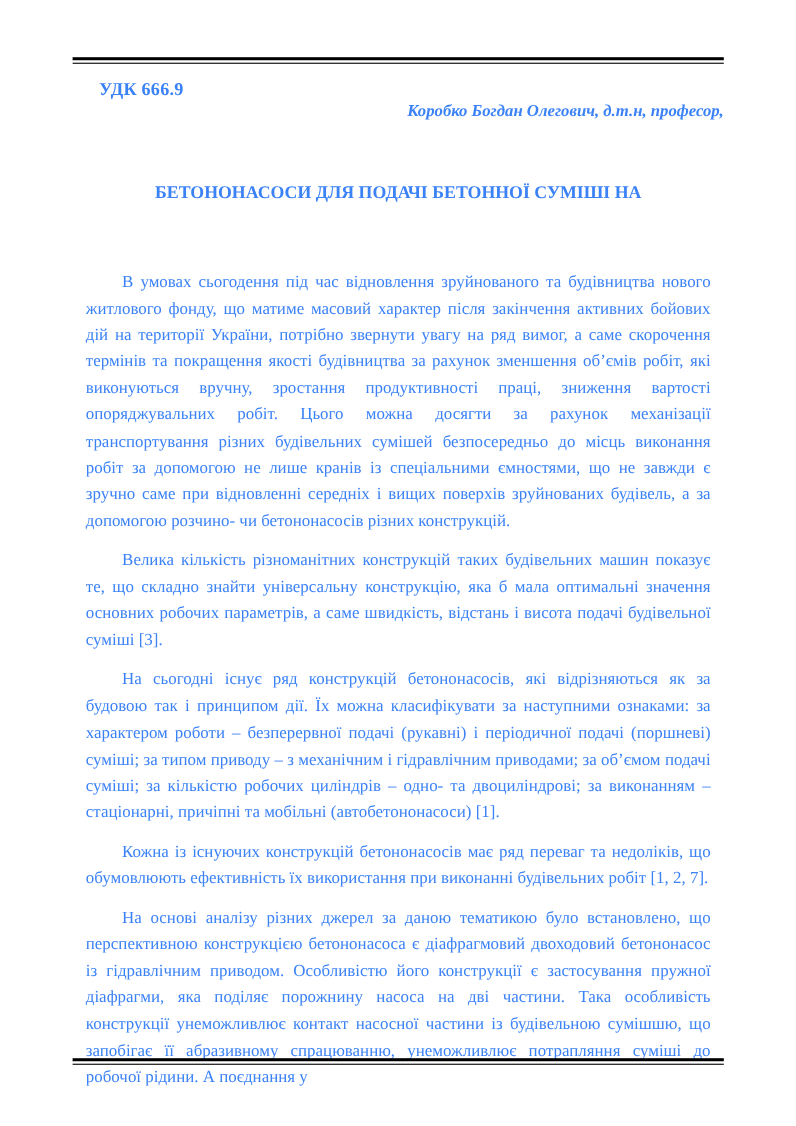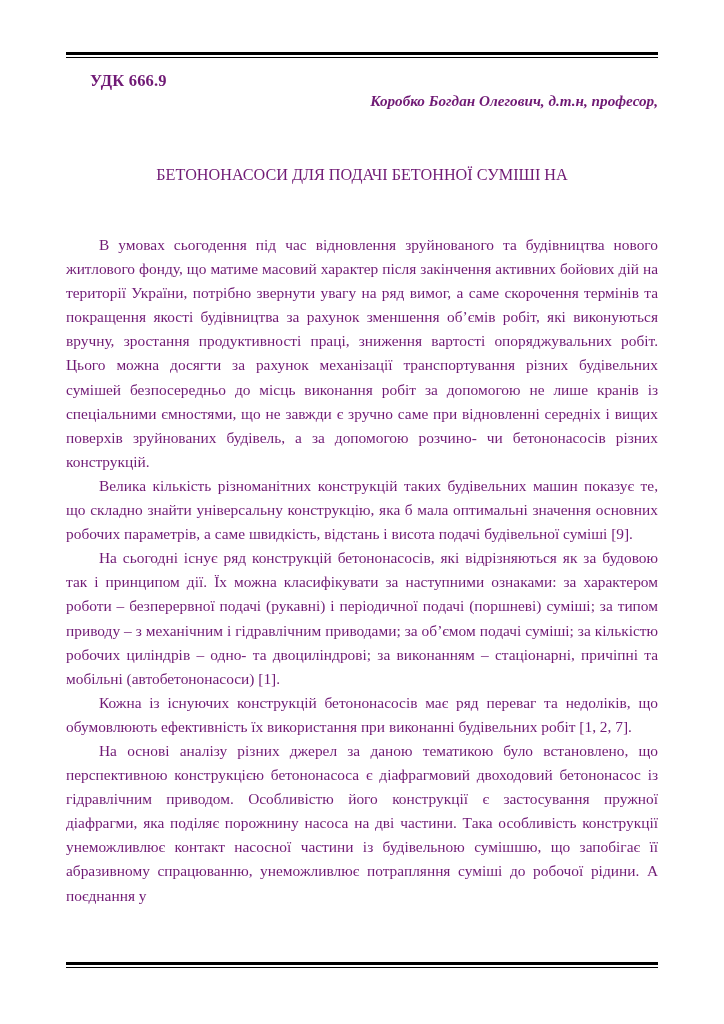--- a/index.html
+++ b/index.html
@@ -9,21 +9,21 @@
     background: #ffffff;
   }
 
   .page {
     position: relative;
     width: 724px;
     height: 1024px;
     background: #ffffff;
     overflow: hidden;
     font-family: "Liberation Serif", "DejaVu Serif", serif;
-    color: #701a75;
+    color: #3b82f6;
   }
 
   .content {
     position: absolute;
     left: 66px;
     top: 0;
     width: 592px;
     height: 1024px;
   }
 
@@ -82,42 +82,42 @@
     white-space: nowrap;
   }
 
   
   .title {
     position: absolute;
     left: 0;
     top: 165px;
     width: 100%;
     text-align: center;
-    font-weight: normal;
+    font-weight: bold;
     font-size: 16.2px;
     line-height: 21px;
   }
   .title .tline {
     white-space: nowrap;
   }
 
   
   .body {
     position: absolute;
     left: 0;
     top: 233px;
     width: 100%;
     font-size: 15.4px;
     line-height: 24.1px;
     text-align: justify;
     text-justify: inter-word;
   }
 
   .body p {
-    margin: 0;
+    margin: 12px;
     text-indent: 33px;
     hyphens: none;
   }
 </style>
 </head>
 <body>
 
 <div class="page">
   <div class="content">
 
@@ -132,21 +132,21 @@
     <div class="authors">
       <div class="aline">Коробко Богдан Олегович, д.т.н, професор,</div>
     </div>
 
     <div class="title">
       <div class="tline">БЕТОНОНАСОСИ ДЛЯ ПОДАЧІ БЕТОННОЇ СУМІШІ НА</div>
     </div>
 
     <div class="body">
       <p>В умовах сьогодення під час відновлення зруйнованого та будівництва нового житлового фонду, що матиме масовий характер після закінчення активних бойових дій на території України, потрібно звернути увагу на ряд вимог, а саме скорочення термінів та покращення якості будівництва за рахунок зменшення об’ємів робіт, які виконуються вручну, зростання продуктивності праці, зниження вартості опоряджувальних робіт. Цього можна досягти за рахунок механізації транспортування різних будівельних сумішей безпосередньо до місць виконання робіт за допомогою не лише кранів із спеціальними ємностями, що не завжди є зручно саме при відновленні середніх і вищих поверхів зруйнованих будівель, а за допомогою розчино- чи бетононасосів різних конструкцій.</p>
-      <p>Велика кількість різноманітних конструкцій таких будівельних машин показує те, що складно знайти універсальну конструкцію, яка б мала оптимальні значення основних робочих параметрів, а саме швидкість, відстань і висота подачі будівельної суміші [9].</p>
+      <p>Велика кількість різноманітних конструкцій таких будівельних машин показує те, що складно знайти універсальну конструкцію, яка б мала оптимальні значення основних робочих параметрів, а саме швидкість, відстань і висота подачі будівельної суміші [3].</p>
       <p>На сьогодні існує ряд конструкцій бетононасосів, які відрізняються як за будовою так і принципом дії. Їх можна класифікувати за наступними ознаками: за характером роботи – безперервної подачі (рукавні) і періодичної подачі (поршневі) суміші; за типом приводу – з механічним і гідравлічним приводами; за об’ємом подачі суміші; за кількістю робочих циліндрів – одно- та двоциліндрові; за виконанням – стаціонарні, причіпні та мобільні (автобетононасоси) [1].</p>
       <p>Кожна із існуючих конструкцій бетононасосів має ряд переваг та недоліків, що обумовлюють ефективність їх використання при виконанні будівельних робіт [1, 2, 7].</p>
       <p>На основі аналізу різних джерел за даною тематикою було встановлено, що перспективною конструкцією бетононасоса є діафрагмовий двоходовий бетононасос із гідравлічним приводом. Особливістю його конструкції є застосування пружної діафрагми, яка поділяє порожнину насоса на дві частини. Така особливість конструкції унеможливлює контакт насосної частини із будівельною сумішшю, що запобігає її абразивному спрацюванню, унеможливлює потрапляння суміші до робочої рідини. А поєднання у</p>
     </div>
 
     <div class="rule rule-bottom">
       <div class="thick"></div>
       <div class="gap"></div>
       <div class="thin"></div>
     </div>

